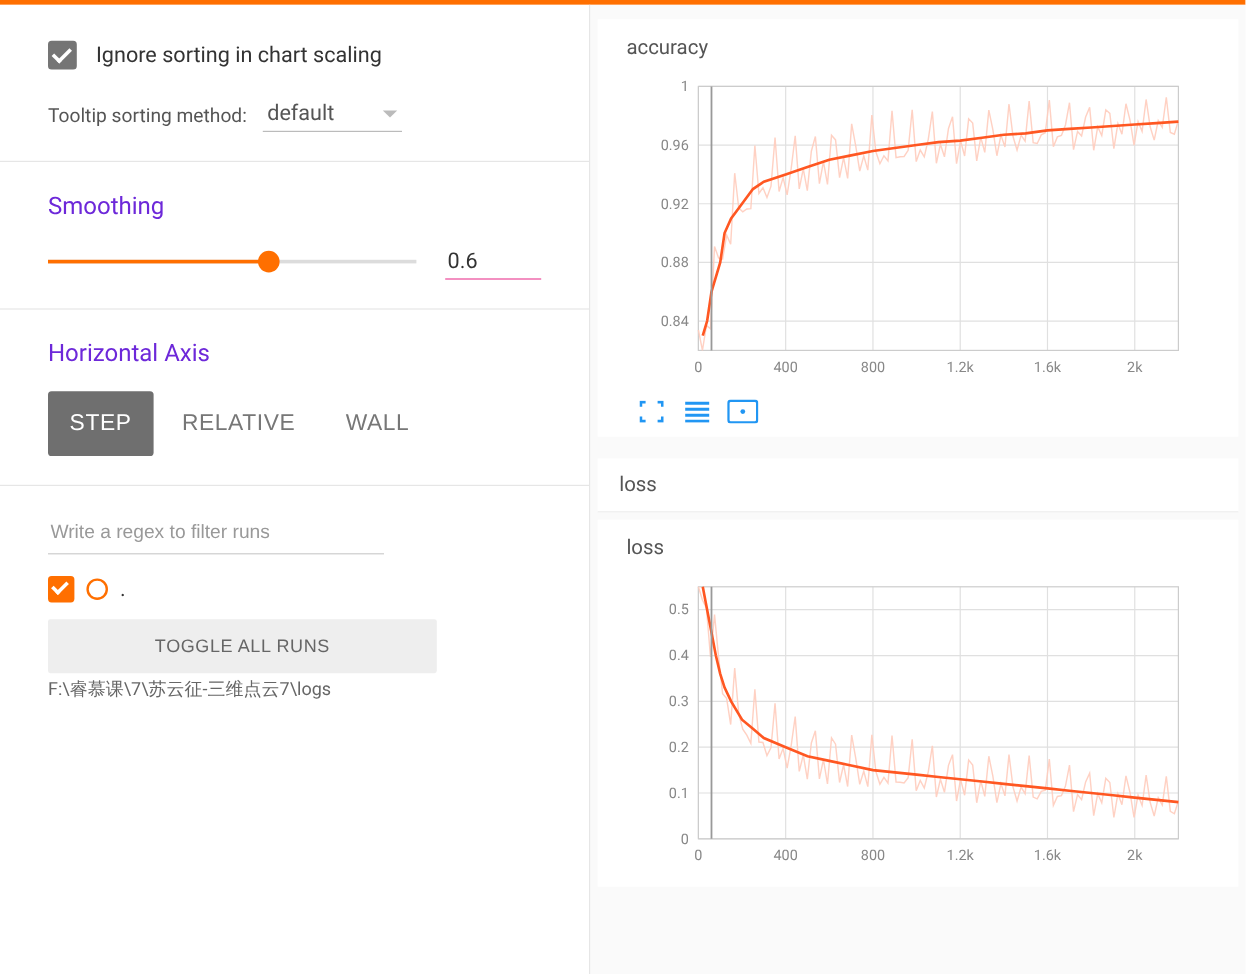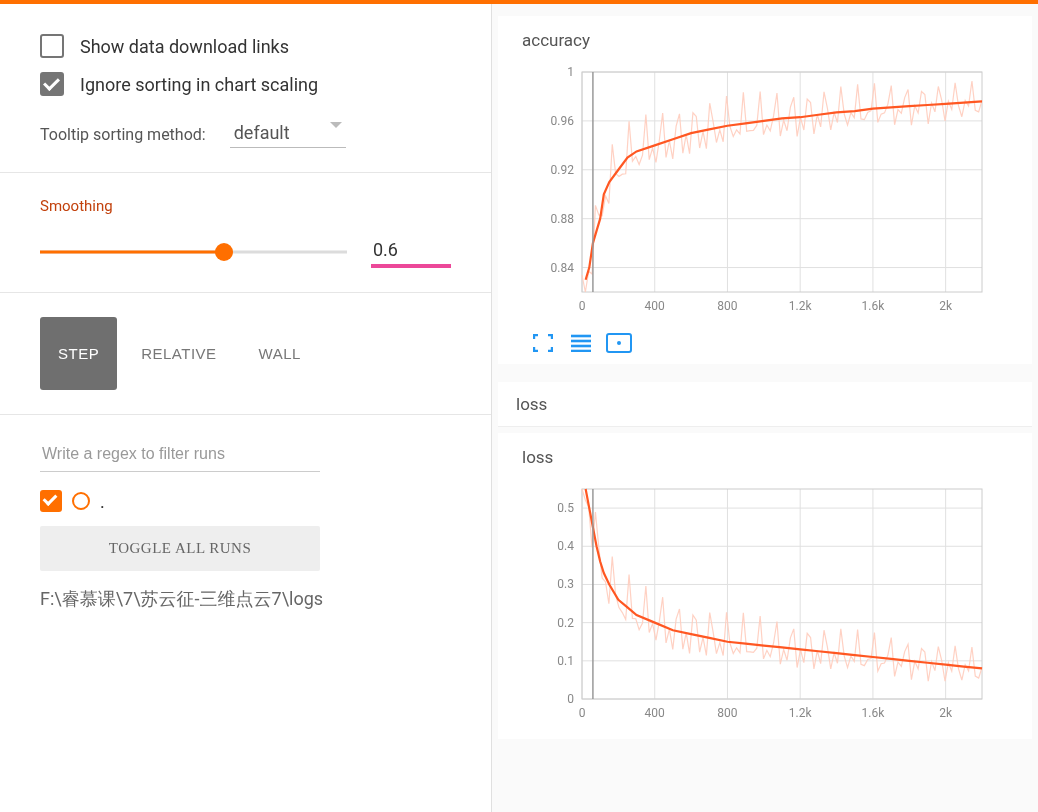--- a/index.html
+++ b/index.html
@@ -30,47 +30,47 @@
     width: 24px; height: 24px; border: 2.5px solid #757575; border-radius: 3px;
     position: relative; cursor: pointer; flex-shrink: 0;
   }
   .chk.checked { background: #757575; border-color: #757575; }
   .chk.checked::after {
     content: ""; position: absolute; left: 5px; top: 1px; width: 6px; height: 12px;
     border: solid #fff; border-width: 0 3px 3px 0; transform: rotate(45deg);
   }
   .chk-row span { font-size: 18px; color: #333; }
 
-  .tooltip-row { display: flex; align-items: center; gap: 24px; margin-top: 24px; font-size: 16px; color: #555; }
+  .tooltip-row { display: flex; align-items: center; gap: 13px; margin-top: 24px; font-size: 16px; color: #555; }
   .select {
-    display: flex; align-items: flex-start; gap: 40px; font-size: 18px; color: #555;
+    display: flex; align-items: center; gap: 40px; font-size: 18px; color: #555;
     border-bottom: 1px solid #bbb; padding: 2px 4px 4px 4px; cursor: pointer;
   }
   .select .caret {
     width: 0; height: 0; border-left: 6px solid transparent; border-right: 6px solid transparent;
     border-top: 6px solid #bbb;
   }
 
-  .heading { font-size: 15px; color: #c2410c; margin-bottom: 20px; }
+  .heading { font-size: 20px; color: #6d28d9; margin-bottom: 20px; }
   .slider-row { display: flex; align-items: center; gap: 24px; }
   .slider { position: relative; flex: 1; height: 20px; }
   .slider-track { position: absolute; top: 50%; left: 0; right: 0; height: 3px; background: #dcdcdc; transform: translateY(-50%); }
   .slider-fill { position: absolute; top: 50%; left: 0; height: 3px; background: #ff6f00; transform: translateY(-50%); }
   .slider-thumb {
     position: absolute; top: 50%; width: 18px; height: 18px; border-radius: 50%;
     background: #ff6f00; transform: translate(-50%, -50%); cursor: pointer;
   }
   .slider-value {
     width: 80px; text-align: left; font-size: 18px; color: #333;
-    border-bottom: 4px solid #ec4899; padding: 4px 2px;
+    border-bottom: 1px solid #ec4899; padding: 4px 2px;
   }
 
   .btn-group { display: flex; gap: 6px; }
   .axis-btn {
-    padding: 28px 18px; font-size: 15px; letter-spacing: 0.5px; color: #777;
+    padding: 16px 18px; font-size: 19px; letter-spacing: 0.5px; color: #777;
     background: transparent; border: none; cursor: pointer; border-radius: 3px;
   }
   .axis-btn.active { background: #6f6f6f; color: #fff; }
 
   .filter-input {
     width: 280px; border: none; border-bottom: 1px solid #ccc; padding: 6px 2px 8px 2px;
     font-size: 16px; color: #333; outline: none; margin-top: 0;
   }
   .filter-input::placeholder { color: #999; }
 
@@ -82,25 +82,25 @@
   .run-chk::after {
     content: ""; position: absolute; left: 6px; top: 2px; width: 5px; height: 10px;
     border: solid #fff; border-width: 0 3px 3px 0; transform: rotate(45deg);
   }
   .run-radio {
     width: 18px; height: 18px; border: 2.5px solid #ff6f00; border-radius: 50%; cursor: pointer;
   }
   .run-dot { font-size: 18px; color: #333; }
 
   .toggle-all {
-    width: 280px; padding: 14px 0; text-align: center; font-size: 15px;
+    width: 324px; padding: 14px 0; text-align: center; font-size: 15px;
     letter-spacing: 0.5px; color: #666; background: #eeeeee; border: none;
-    cursor: pointer; border-radius: 2px; font-family: Liberation Serif, serif;
-  }
-  .path { font-size: 18px; color: #666; margin-top: 16px; }
+    cursor: pointer; border-radius: 2px;
+  }
+  .path { font-size: 15px; color: #666; margin-top: 4px; }
 
   .main { flex: 1; background: #fafafa; padding: 12px 0 0 0; overflow-y: auto; }
   .panel { background: #fff; margin: 0 6px 18px 6px; padding: 14px 14px 10px 24px; }
   .panel-title { font-size: 17px; color: #555; margin-bottom: 12px; }
   .loss-header {
     background: #fff; margin: 0 6px 6px 6px; padding: 12px 18px;
     font-size: 17px; color: #555; border-bottom: 1px solid #eee;
   }
   .chart-wrap { position: relative; }
   svg.chart { display: block; }
@@ -112,24 +112,20 @@
 </style>
 </head>
 <body>
 
 <div class="topbar"></div>
 <div class="layout">
   <aside class="sidebar">
 
     <div class="section">
       <div class="chk-row">
-        <div class="chk"></div>
-        <span>Show data download links</span>
-      </div>
-      <div class="chk-row">
         <div class="chk checked"></div>
         <span>Ignore sorting in chart scaling</span>
       </div>
       <div class="tooltip-row">
         <span>Tooltip sorting method:</span>
         <div class="select">
           <span>default</span>
           <span class="caret"></span>
         </div>
       </div>
@@ -145,20 +141,21 @@
           <div class="slider-fill" id="sm-fill" style="width: 60%;"></div>
           <div class="slider-thumb" id="sm-thumb" style="left: 60%;"></div>
         </div>
         <div class="slider-value">0.6</div>
       </div>
     </div>
 
     <div class="divider"></div>
 
     <div class="section">
+      <div class="heading">Horizontal Axis</div>
       <div class="btn-group" id="axis-btns">
           <button class="axis-btn active">STEP</button>
           <button class="axis-btn">RELATIVE</button>
           <button class="axis-btn">WALL</button>
         </div>
     </div>
 
     <div class="divider"></div>
 
     <div class="section">

